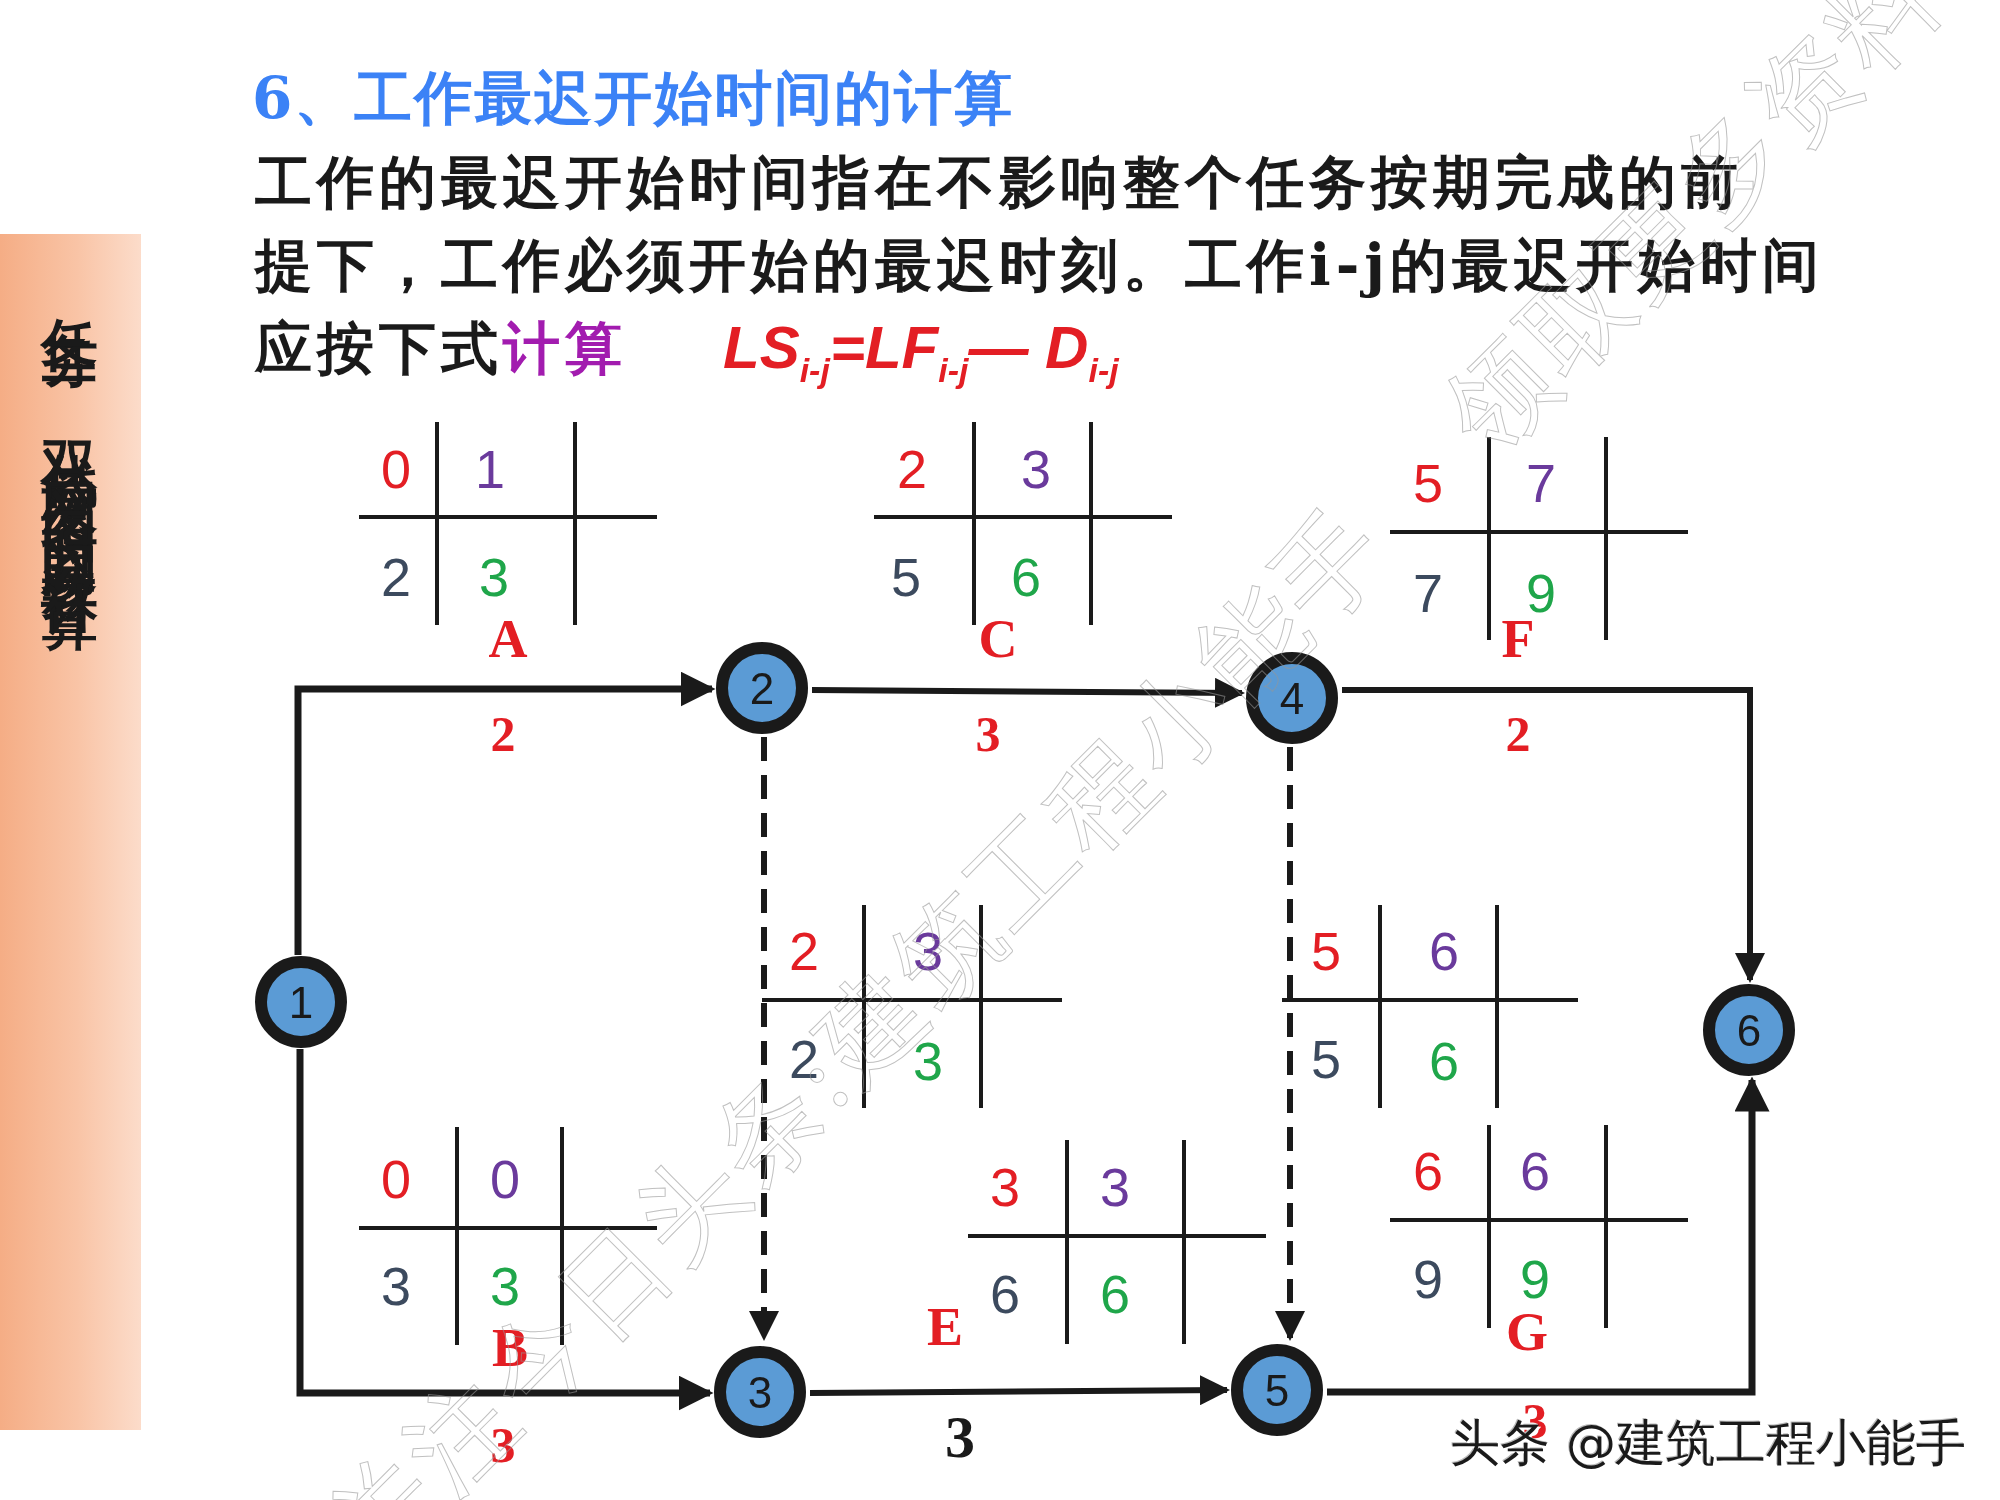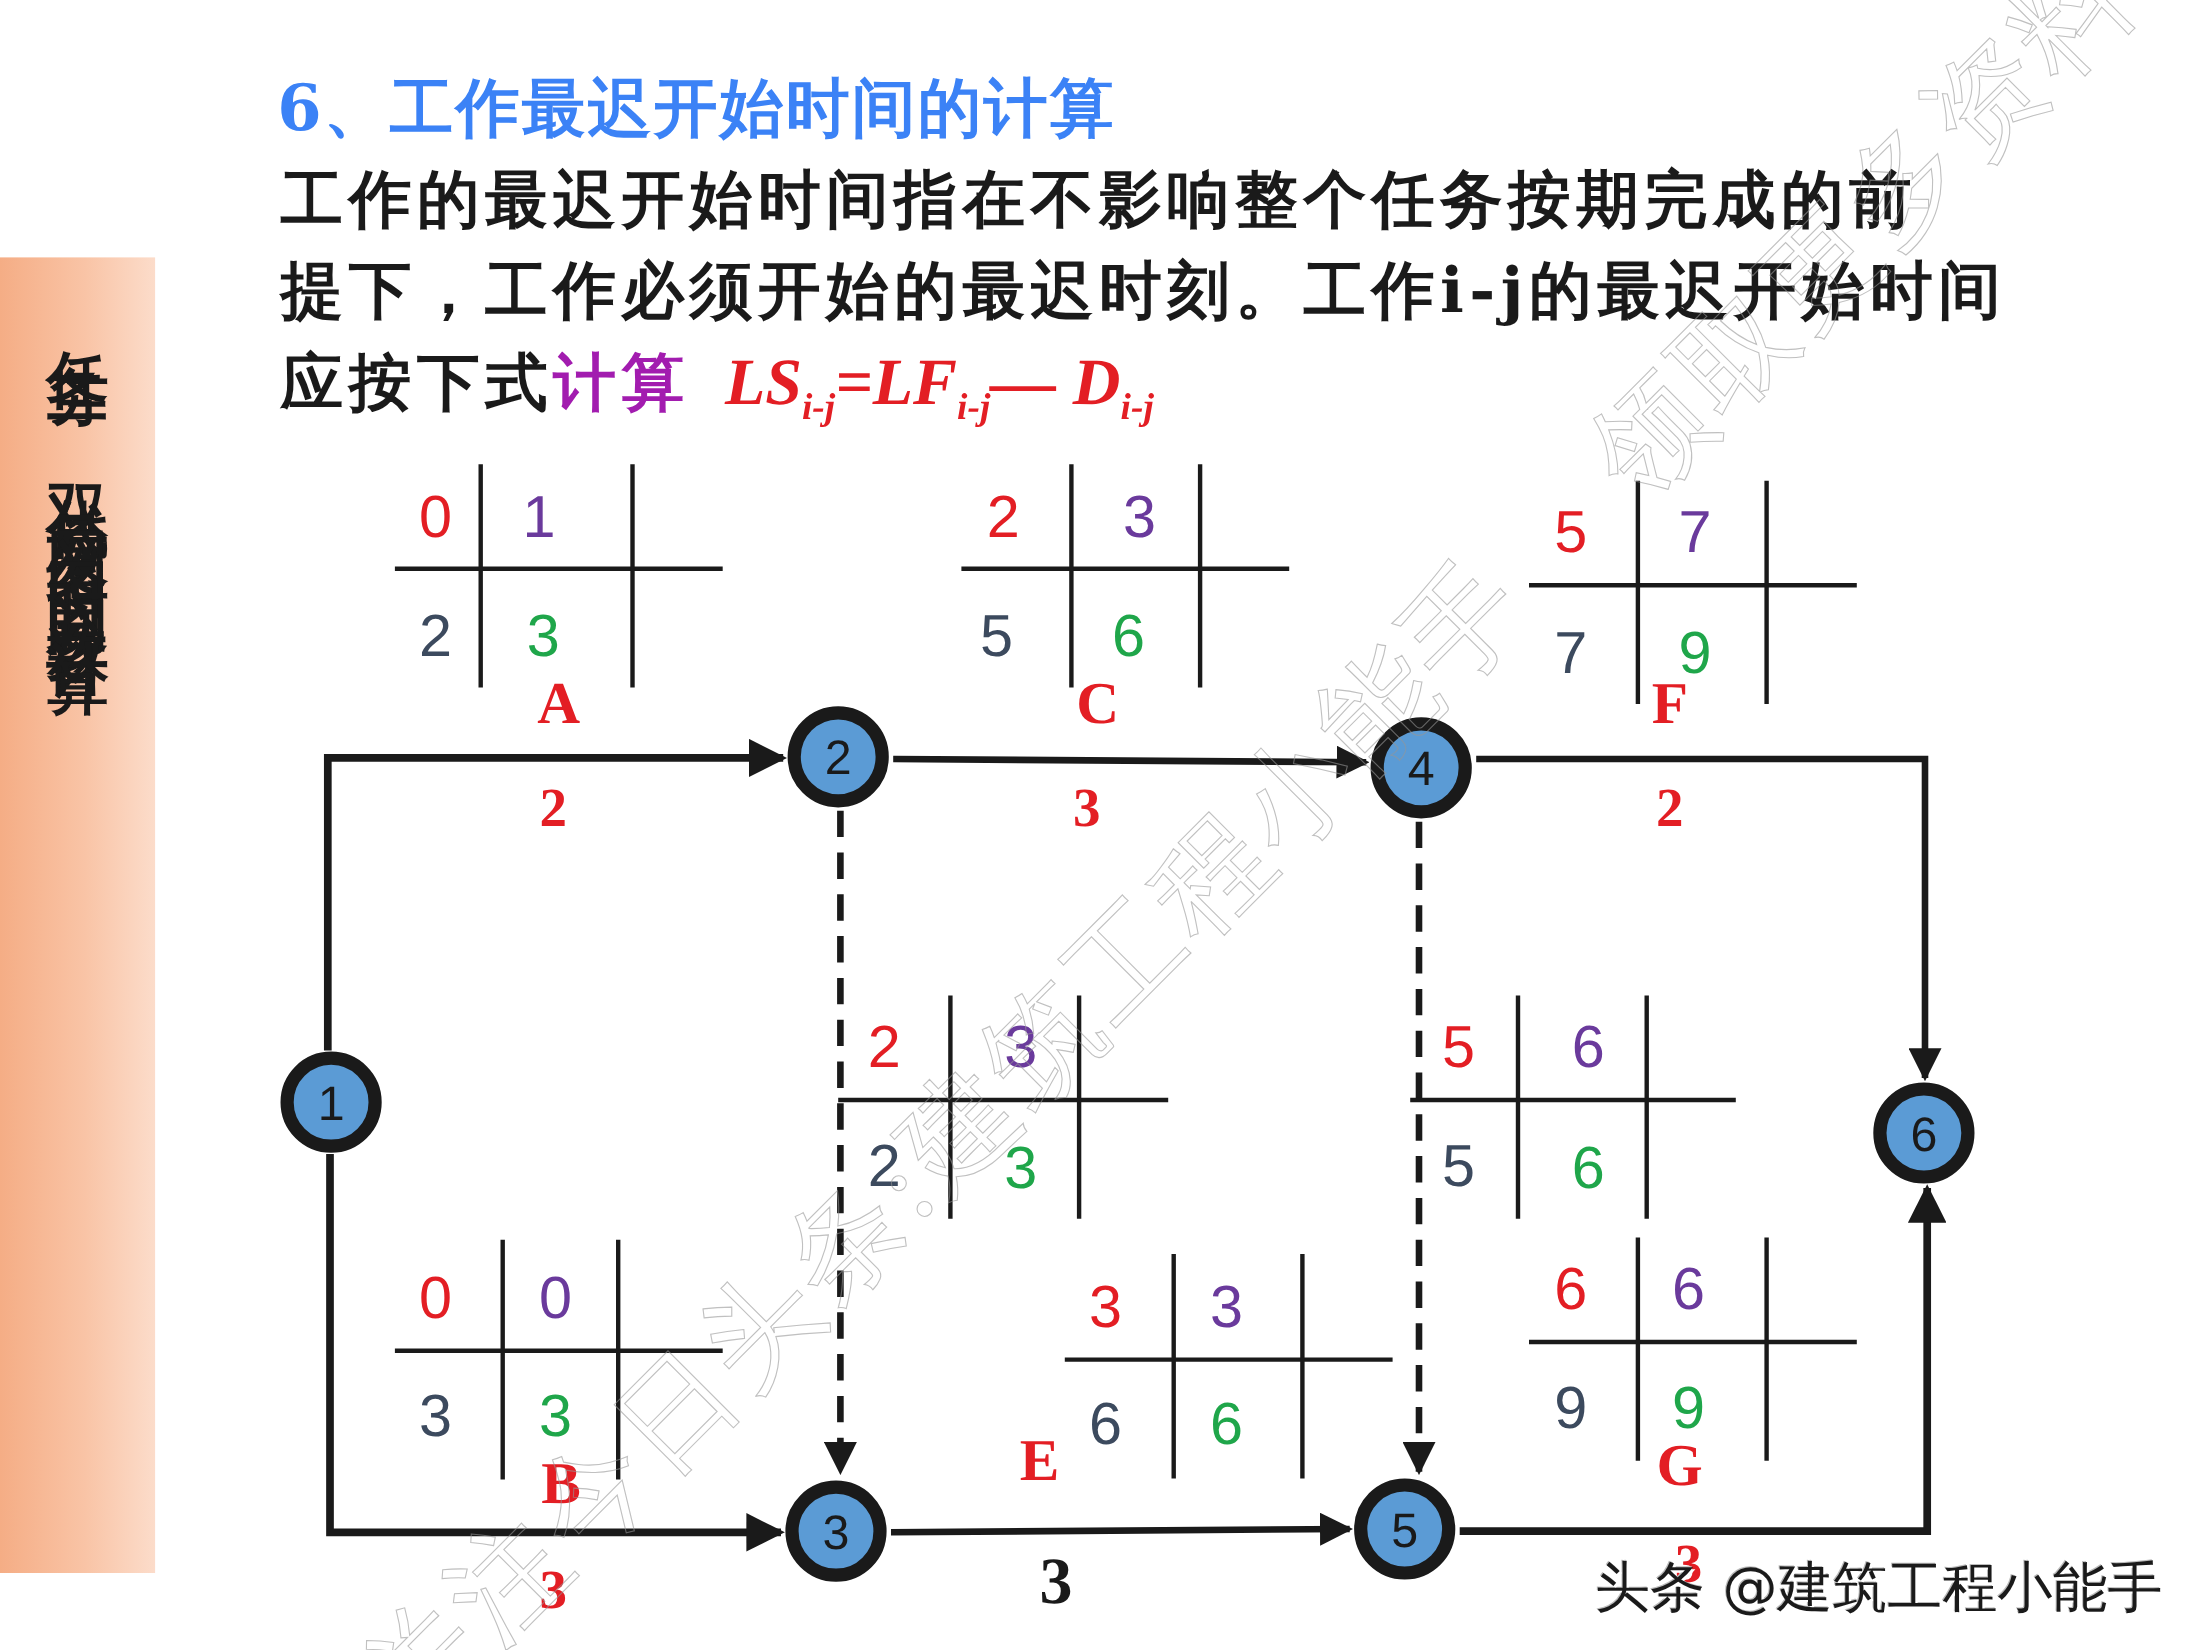--- a/index.html
+++ b/index.html
@@ -23,22 +23,22 @@
     font-size: 58px; color: #3b82f6; white-space: nowrap; letter-spacing: 2px;
   }
   .body-text {
     position: absolute; left: 255px; top: 140px; width: 1700px;
     font-family: "DejaVu Serif", serif; font-weight: bold;
     font-size: 57px; line-height: 83px; color: #1a1a1a; letter-spacing: 5px;
   }
   .body-line { display: block; white-space: nowrap; }
   .red { color: #a21caf; text-align: center; }
   .formula {
-    font-family: Liberation Serif, serif; font-style: italic; font-weight: bold;
-    color: #e31e24; font-size: 60px; letter-spacing: 0; margin-left: 32px;
+    font-family: Liberation Sans, sans-serif; font-style: italic; font-weight: bold;
+    color: #e31e24; font-size: 60px; letter-spacing: 0; margin-left: 96px;
   }
   .formula sub { font-size: 34px; vertical-align: -14px; }
   svg.diagram { position: absolute; left: 0; top: 0; }
   .num { font-family: "Liberation Sans", sans-serif; font-size: 54px; text-anchor: middle; }
   .c-es { fill: #e31e24; }
   .c-ef { fill: #6a3a9c; }
   .c-ls { fill: #3c4a5e; }
   .c-lf { fill: #1fa64a; }
   .act { font-family: "Liberation Serif", serif; font-weight: bold; font-size: 54px; fill: #e31e24; text-anchor: middle; }
   .dur { font-family: "Liberation Serif", serif; font-weight: bold; font-size: 50px; fill: #e31e24; text-anchor: middle; }

